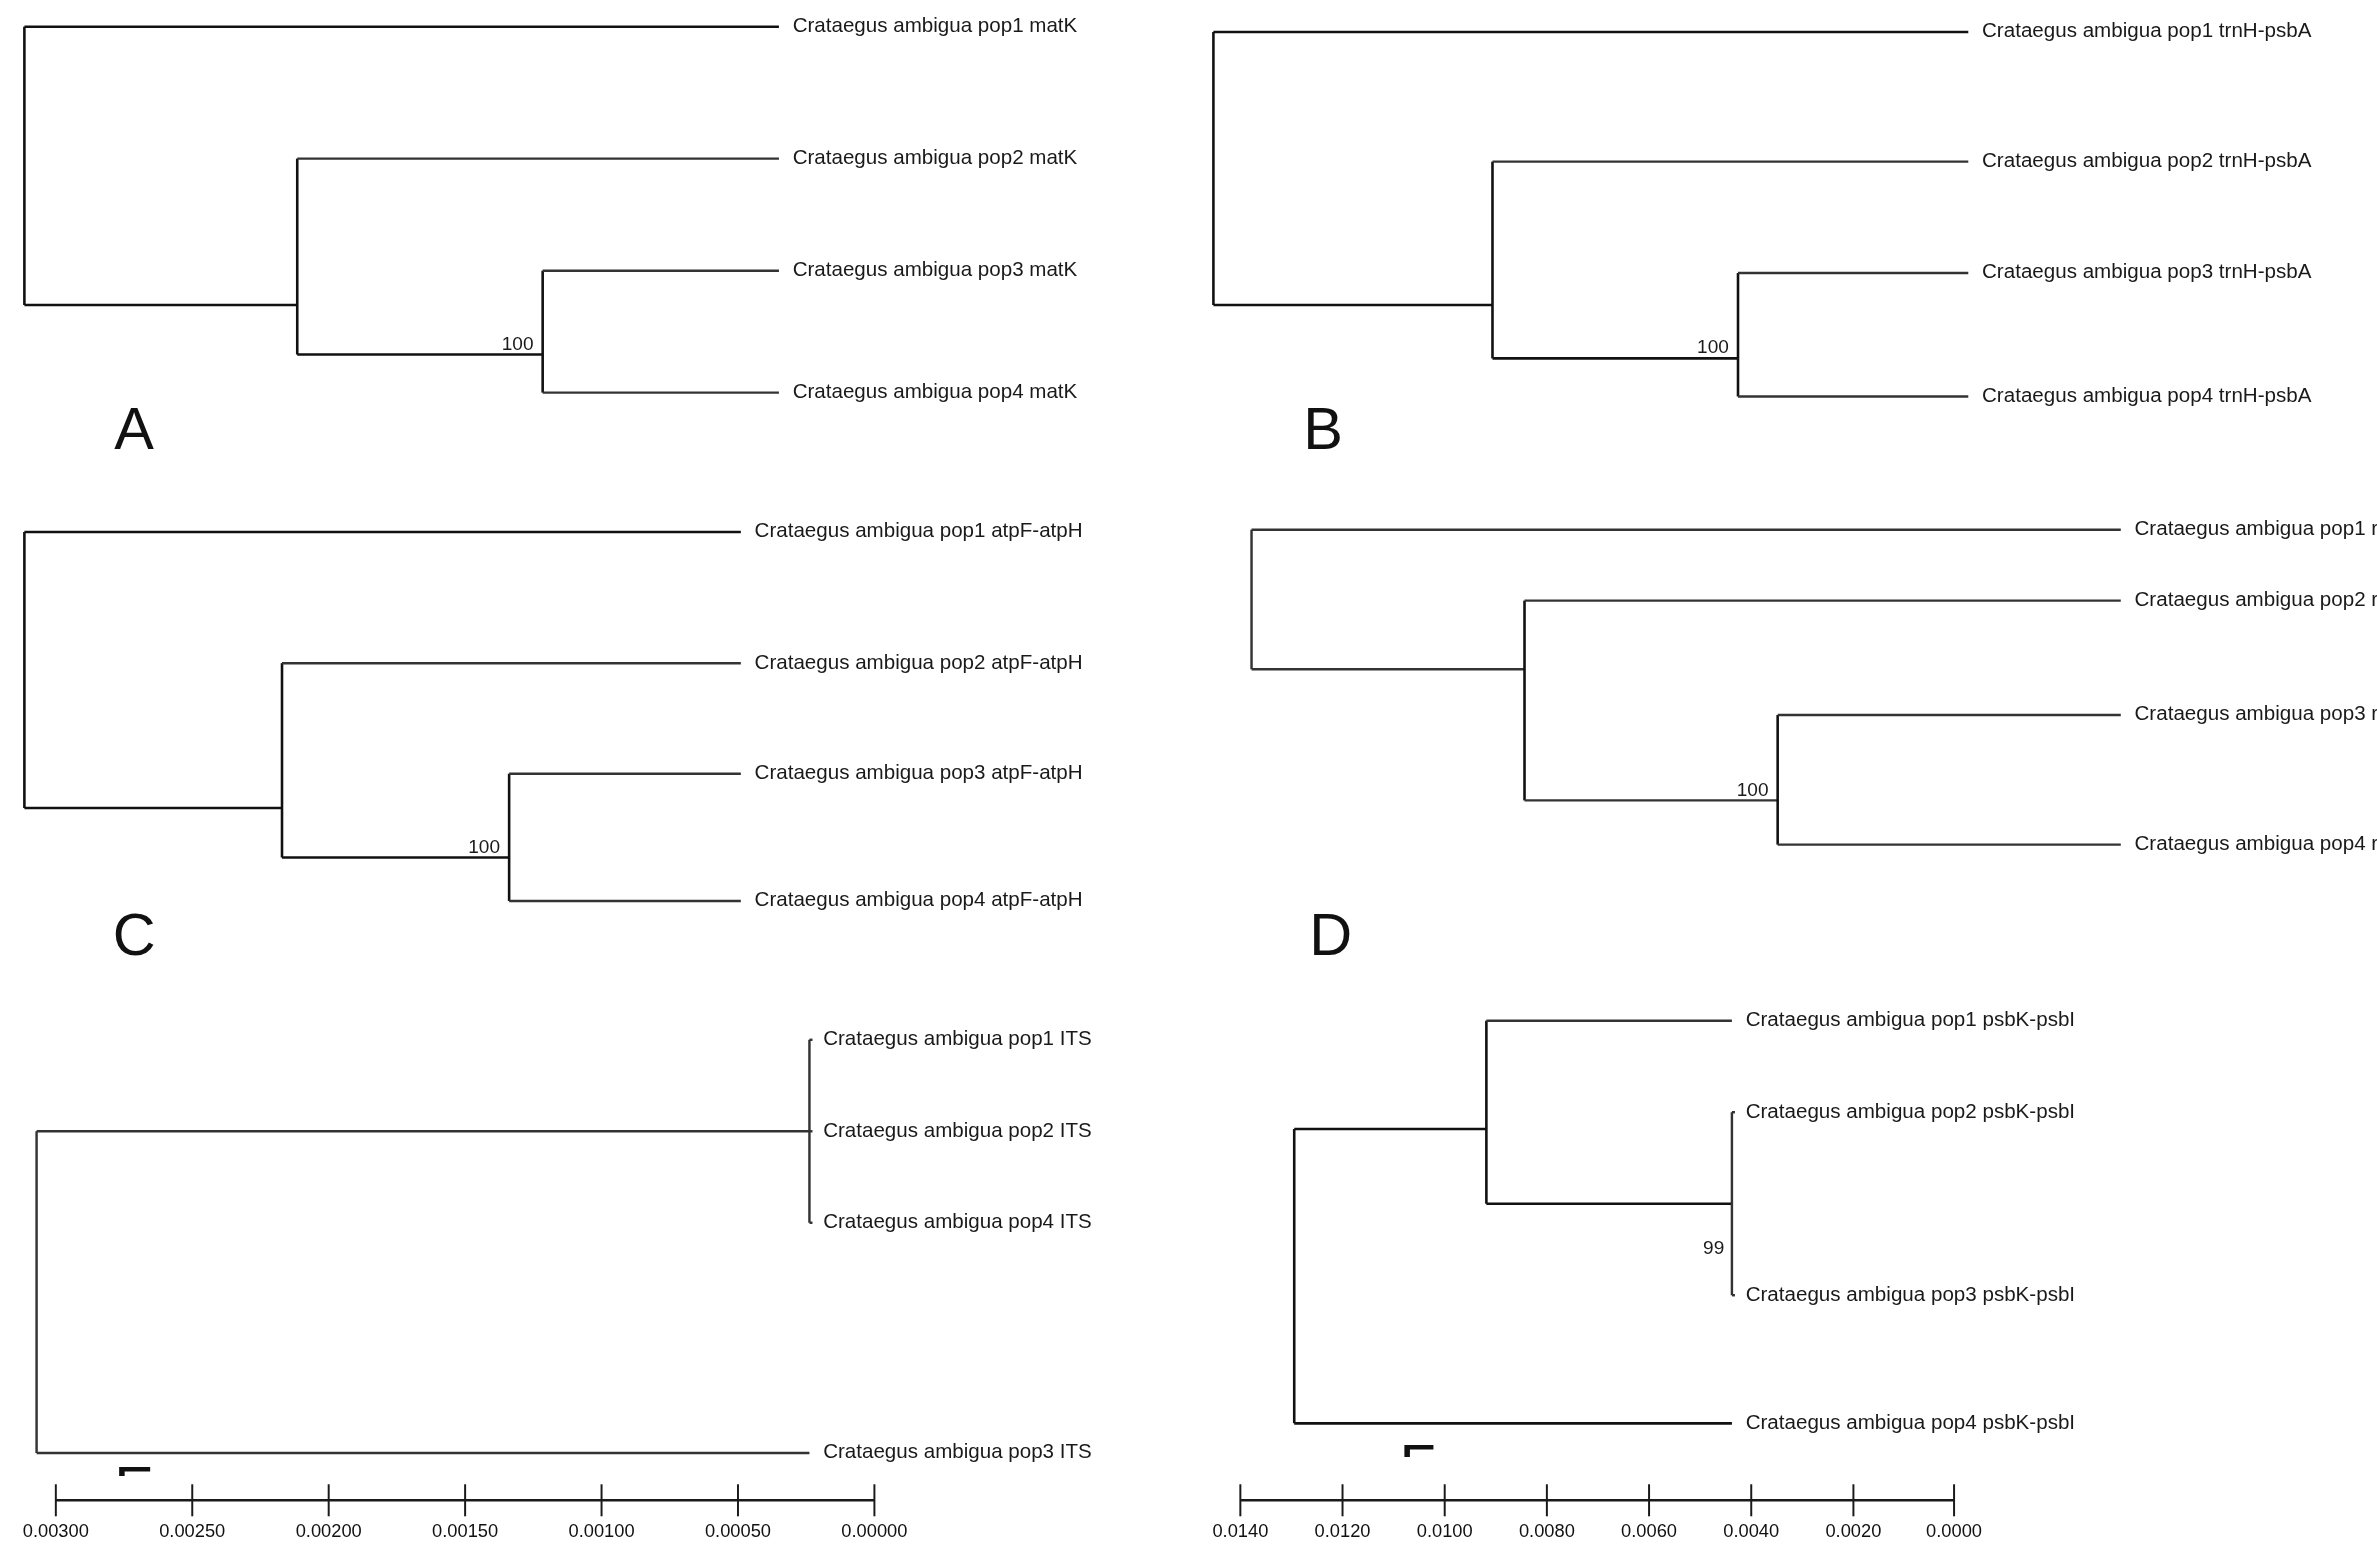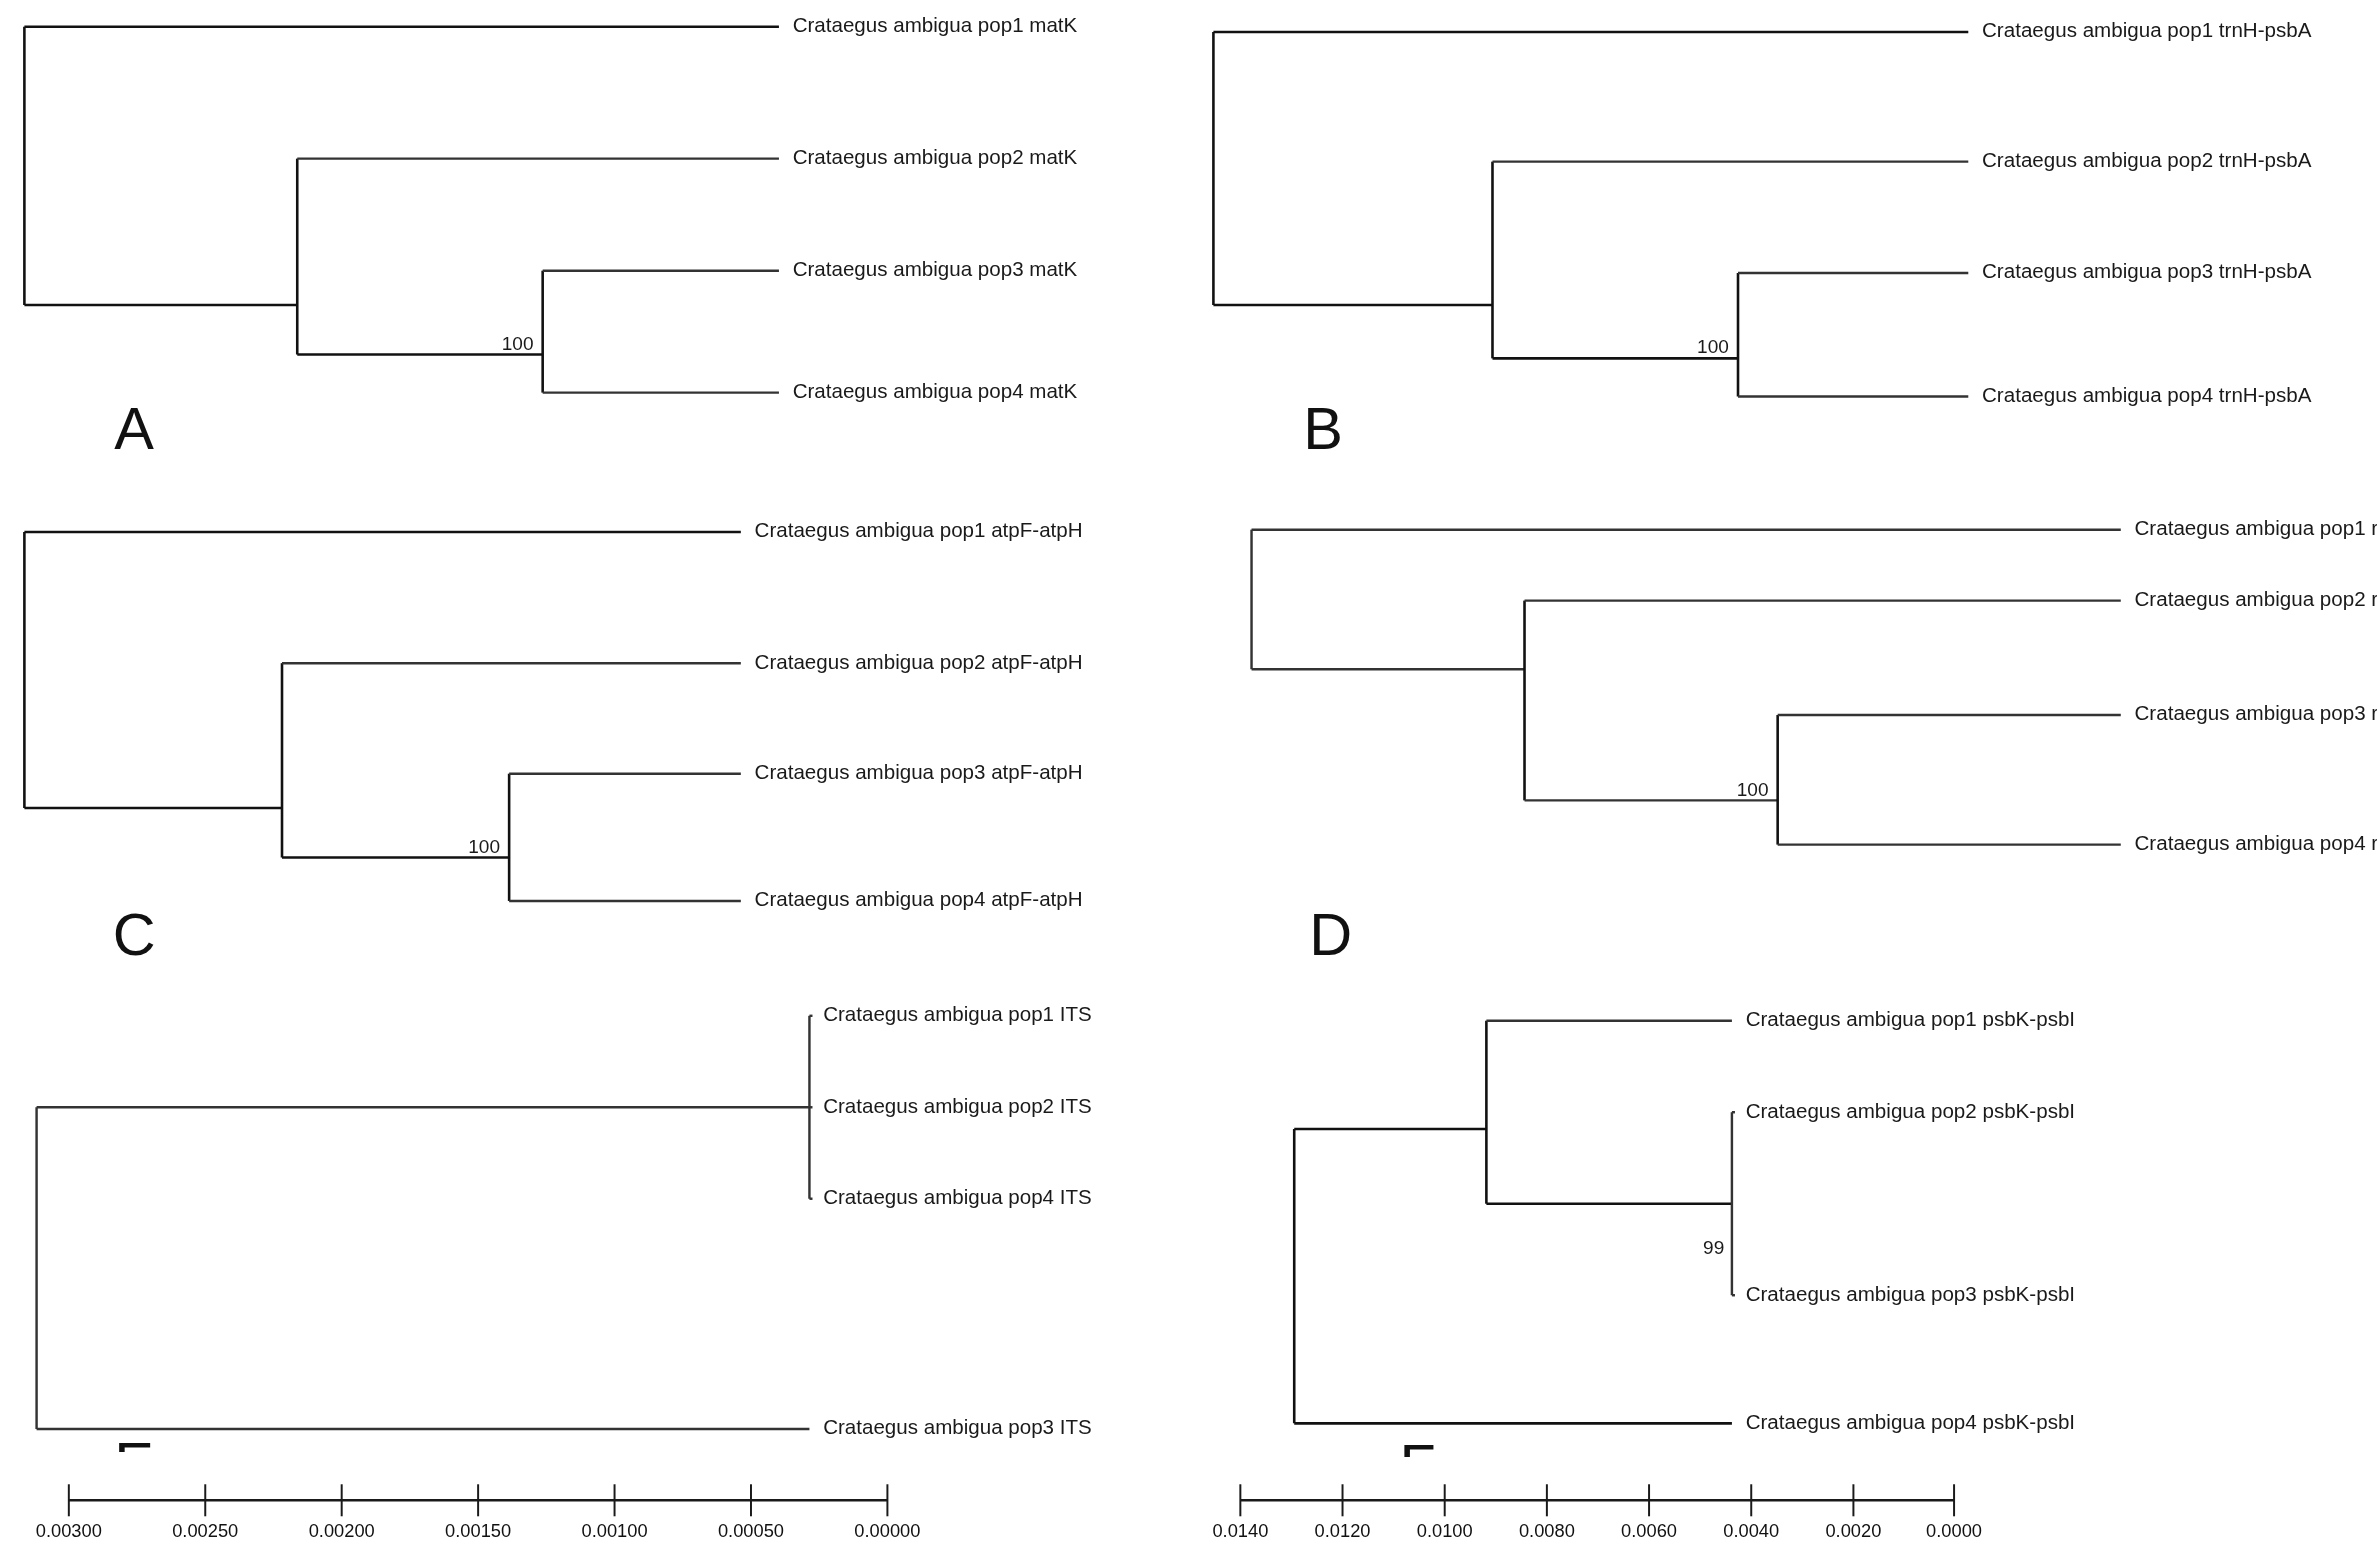--- a/index.html
+++ b/index.html
@@ -142,21 +142,21 @@
 
       <text class="taxon-label" x="1240" y="35">Crataegus ambigua pop1 rbcL</text>
       <text class="taxon-label" x="1240" y="128">Crataegus ambigua pop2 rbcL</text>
       <text class="taxon-label" x="1240" y="278">Crataegus ambigua pop3 rbcL</text>
       <text class="taxon-label" x="1240" y="448">Crataegus ambigua pop4 rbcL</text>
 
       <text class="panel-letter" x="186" y="572">D</text>
     </svg>
   </div>
 
-  <div class="panel" style="left:0px;top:979px;width:1189px;height:473px;">
+  <div class="panel" style="left:0px;top:1003px;width:1189px;height:473px;">
     <svg class="tree-svg" width="1189" height="473" viewBox="0 0 1560 620">
 
       <path class="branch" d="M 48 168 L 48 590"></path>
 
       <path class="branch" d="M 48 168 L 1062 168"></path>
 
       <path class="branch" d="M 1062 48 L 1062 288"></path>
 
       <path class="branch" d="M 1062 48 L 1066 48"></path>
       <path class="branch" d="M 1062 168 L 1066 168"></path>
@@ -195,21 +195,21 @@
 
       <text class="taxon-label" x="730" y="48">Crataegus ambigua pop1 psbK-psbI</text>
       <text class="taxon-label" x="730" y="168">Crataegus ambigua pop2 psbK-psbI</text>
       <text class="taxon-label" x="730" y="408">Crataegus ambigua pop3 psbK-psbI</text>
       <text class="taxon-label" x="730" y="576">Crataegus ambigua pop4 psbK-psbI</text>
 
       <text class="panel-letter" x="300" y="638">F</text>
     </svg>
   </div>
 
-  <div class="panel" style="left:17px;top:1456px;width:1189px;height:100px;">
+  <div class="panel" style="left:4px;top:1456px;width:1189px;height:100px;">
     <svg class="tree-svg" width="1189" height="100" viewBox="0 0 1560 131">
       <path class="scale-axis" d="M 68 58 L 1142 58"></path>
       <path class="scale-tick" d="M 68 37 L 68 79"></path>
       <path class="scale-tick" d="M 247 37 L 247 79"></path>
       <path class="scale-tick" d="M 426 37 L 426 79"></path>
       <path class="scale-tick" d="M 605 37 L 605 79"></path>
       <path class="scale-tick" d="M 784 37 L 784 79"></path>
       <path class="scale-tick" d="M 963 37 L 963 79"></path>
       <path class="scale-tick" d="M 1142 37 L 1142 79"></path>
 

